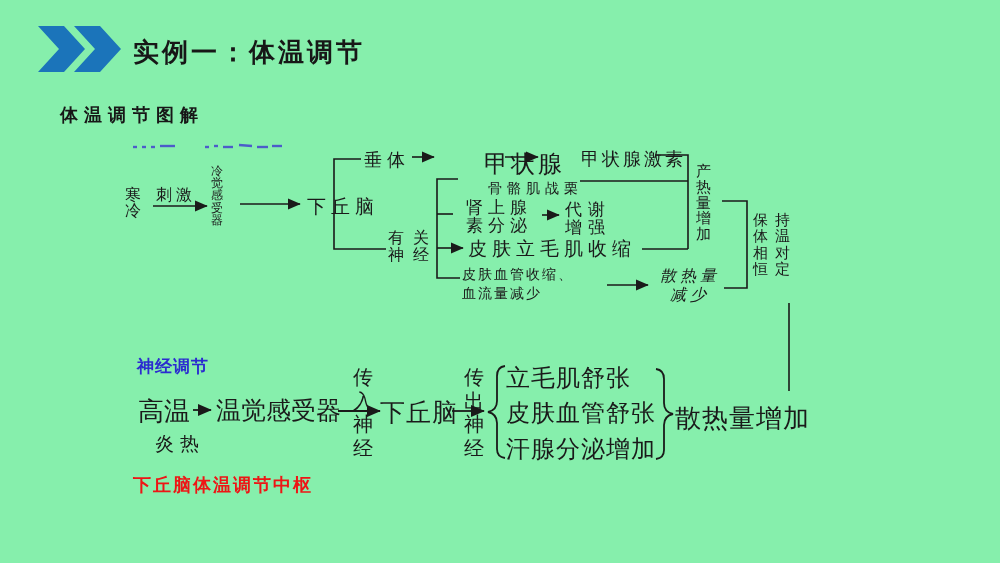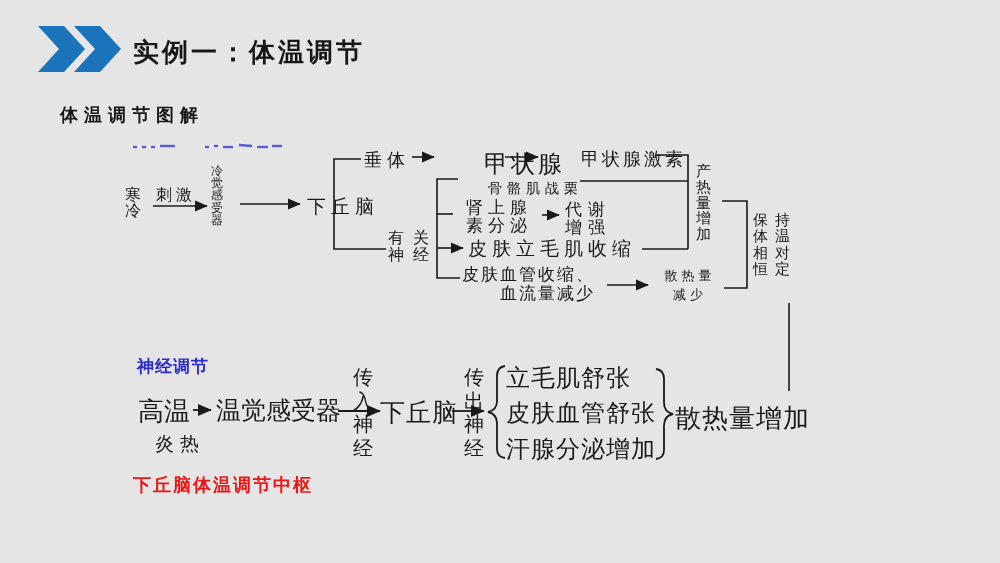--- a/index.html
+++ b/index.html
@@ -1,16 +1,16 @@
 <!DOCTYPE html>
 <html><head>
 <meta charset="utf-8">
 <style>
   html,body{margin:0;padding:0;background:#ffffff;}
-  .page{position:relative;width:1000px;height:563px;background:#e5e5e5;overflow:hidden;
+  .page{position:relative;width:1000px;height:563px;background:#86efac;overflow:hidden;
         font-family:"Liberation Sans","DejaVu Sans",sans-serif;}
   svg.layer{position:absolute;left:0;top:0;width:1000px;height:563px;}
   .t{position:absolute;white-space:nowrap;color:#1a1a1a;
      font-family:"DejaVu Serif","Liberation Serif",serif;}
   .v{white-space:normal;word-break:break-all;line-height:1.02;}
   .sans{font-family:"Liberation Sans","DejaVu Sans",sans-serif;}
   .bold{font-weight:bold;}
   .title{font-size:26px;letter-spacing:3px;color:#171717;}
   .subtitle{font-size:18px;letter-spacing:6px;color:#171717;}
   .blue-note{color:#2b2bd0;font-size:17px;letter-spacing:1px;}
@@ -105,26 +105,26 @@
     <span>素分泌</span>
   </div>
 
   <div class="col t" style="left:565px;top:201px;font-size:17px;letter-spacing:6px;line-height:17.5px;">
     <span>代谢</span>
     <span>增强</span>
   </div>
 
   <div class="t" style="left:468px;top:236px;font-size:19px;letter-spacing:5px;">皮肤立毛肌收缩</div>
 
-  <div class="col t" style="left:462px;top:265px;font-size:17px;letter-spacing:2px;line-height:18.5px;align-items:flex-end;">
+  <div class="col t" style="left:462px;top:265px;font-size:14px;letter-spacing:2px;line-height:18.5px;align-items:flex-start;">
     <span style="text-align:left;">皮肤血管收缩、</span>
     <span style="text-align:left;">血流量减少</span>
   </div>
 
-  <div class="col t" style="left:648px;top:266px;width:84px;font-size:13px;letter-spacing:4px;line-height:19px;">
+  <div class="col t" style="left:648px;top:266px;width:84px;font-size:16px;letter-spacing:4px;line-height:19px;font-style:italic;">
     <span>散热量</span>
     <span>减少</span>
   </div>
 
   <div class="t v" style="left:696px;top:164px;width:16px;font-size:15px;line-height:1.05;">产热量增加</div>
 
   <div class="col t" style="left:753px;top:212px;font-size:15px;letter-spacing:7px;line-height:16.3px;">
     <span>保持</span>
     <span>体温</span>
     <span>相对</span>

